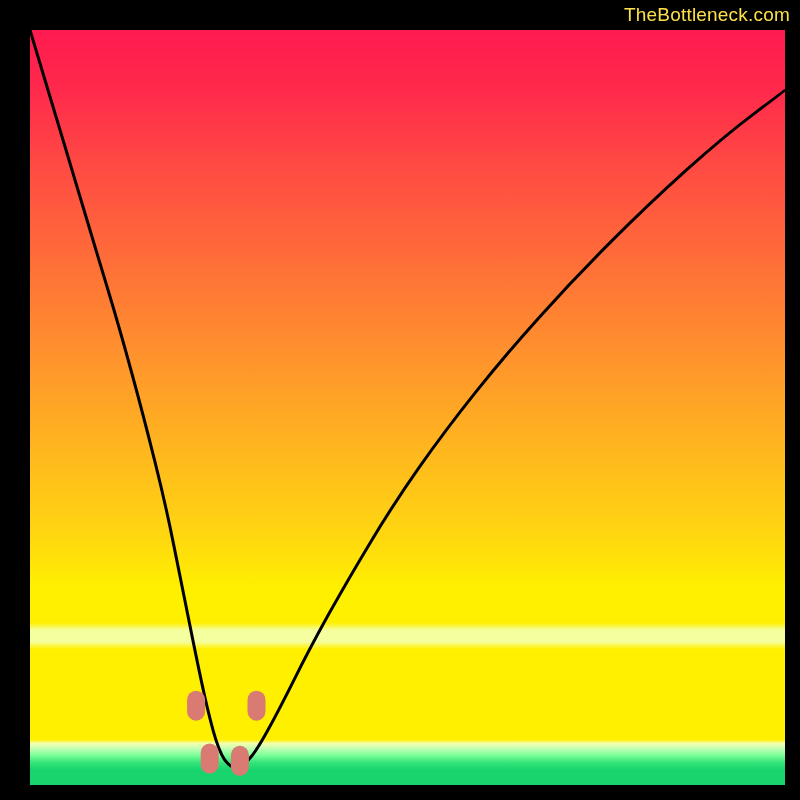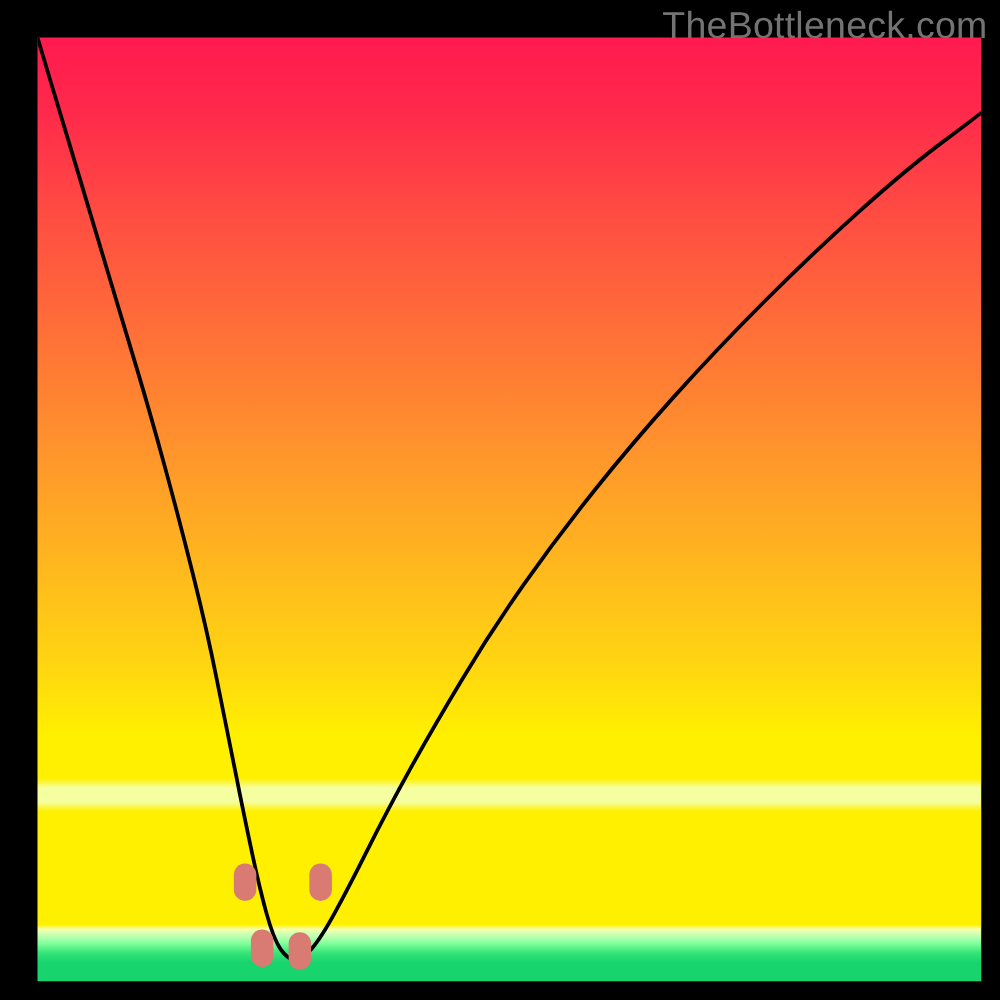--- a/index.html
+++ b/index.html
@@ -44,22 +44,22 @@
       #80ff9a 96%,
       #35e57a 97%,
       #17d46c 98%,
       #17d46c 100%
     );
   }
   .watermark {
     position: absolute;
     top: 4px;
     right: 10px;
-    color: #737373;
-    font-size: 30px;
+    color: #fde047;
+    font-size: 19px;
     font-weight: 500;
     letter-spacing: 0.2px;
   }
   svg.curve {
     position: absolute;
     left: 0; top: 0;
     width: 755px; height: 755px;
   }
   .marker {
     fill: #d97a73;

